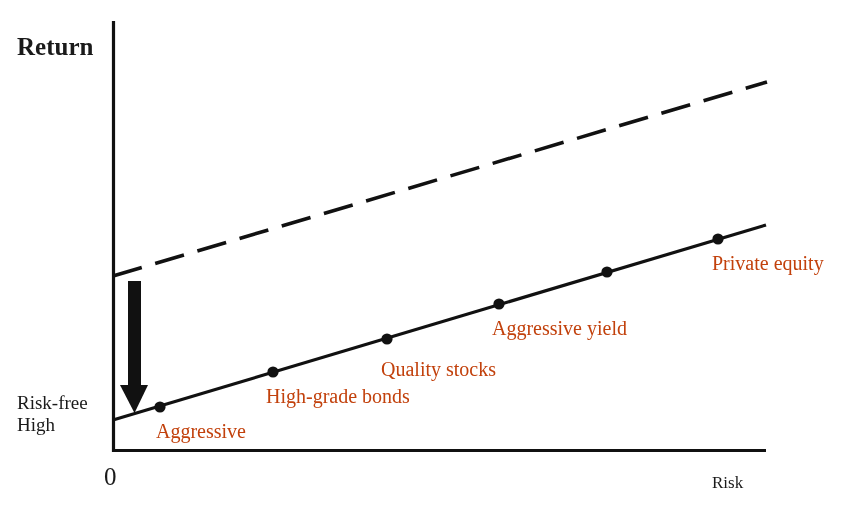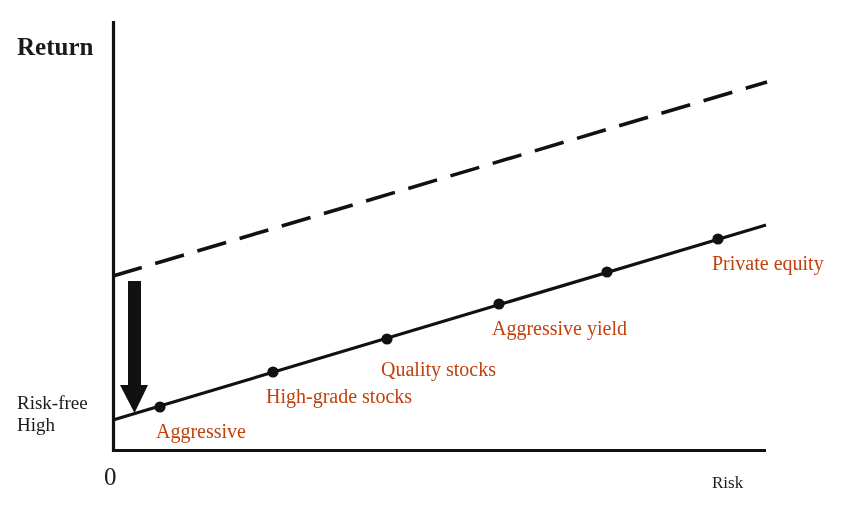--- a/index.html
+++ b/index.html
@@ -103,18 +103,18 @@
   <div class="axis-label" id="label-risk">Risk</div>
 
   <div class="axis-label" id="label-riskfree">
     <span>Risk-free</span>
     <span>High</span>
   </div>
 
   <div class="axis-label" id="label-zero">0</div>
 
   <div class="point-label" style="left:156px; top:421px;">Aggressive</div>
-  <div class="point-label" style="left:266px; top:386px;">High-grade stocks</div>
+  <div class="point-label" style="left:266px; top:386px;">High-grade bonds</div>
   <div class="point-label" style="left:381px; top:359px;">Quality stocks</div>
   <div class="point-label" style="left:492px; top:318px;">Aggressive yield</div>
   <div class="point-label" style="left:712px; top:253px;">Private equity</div>
 
 </div>
 
 </body></html>

